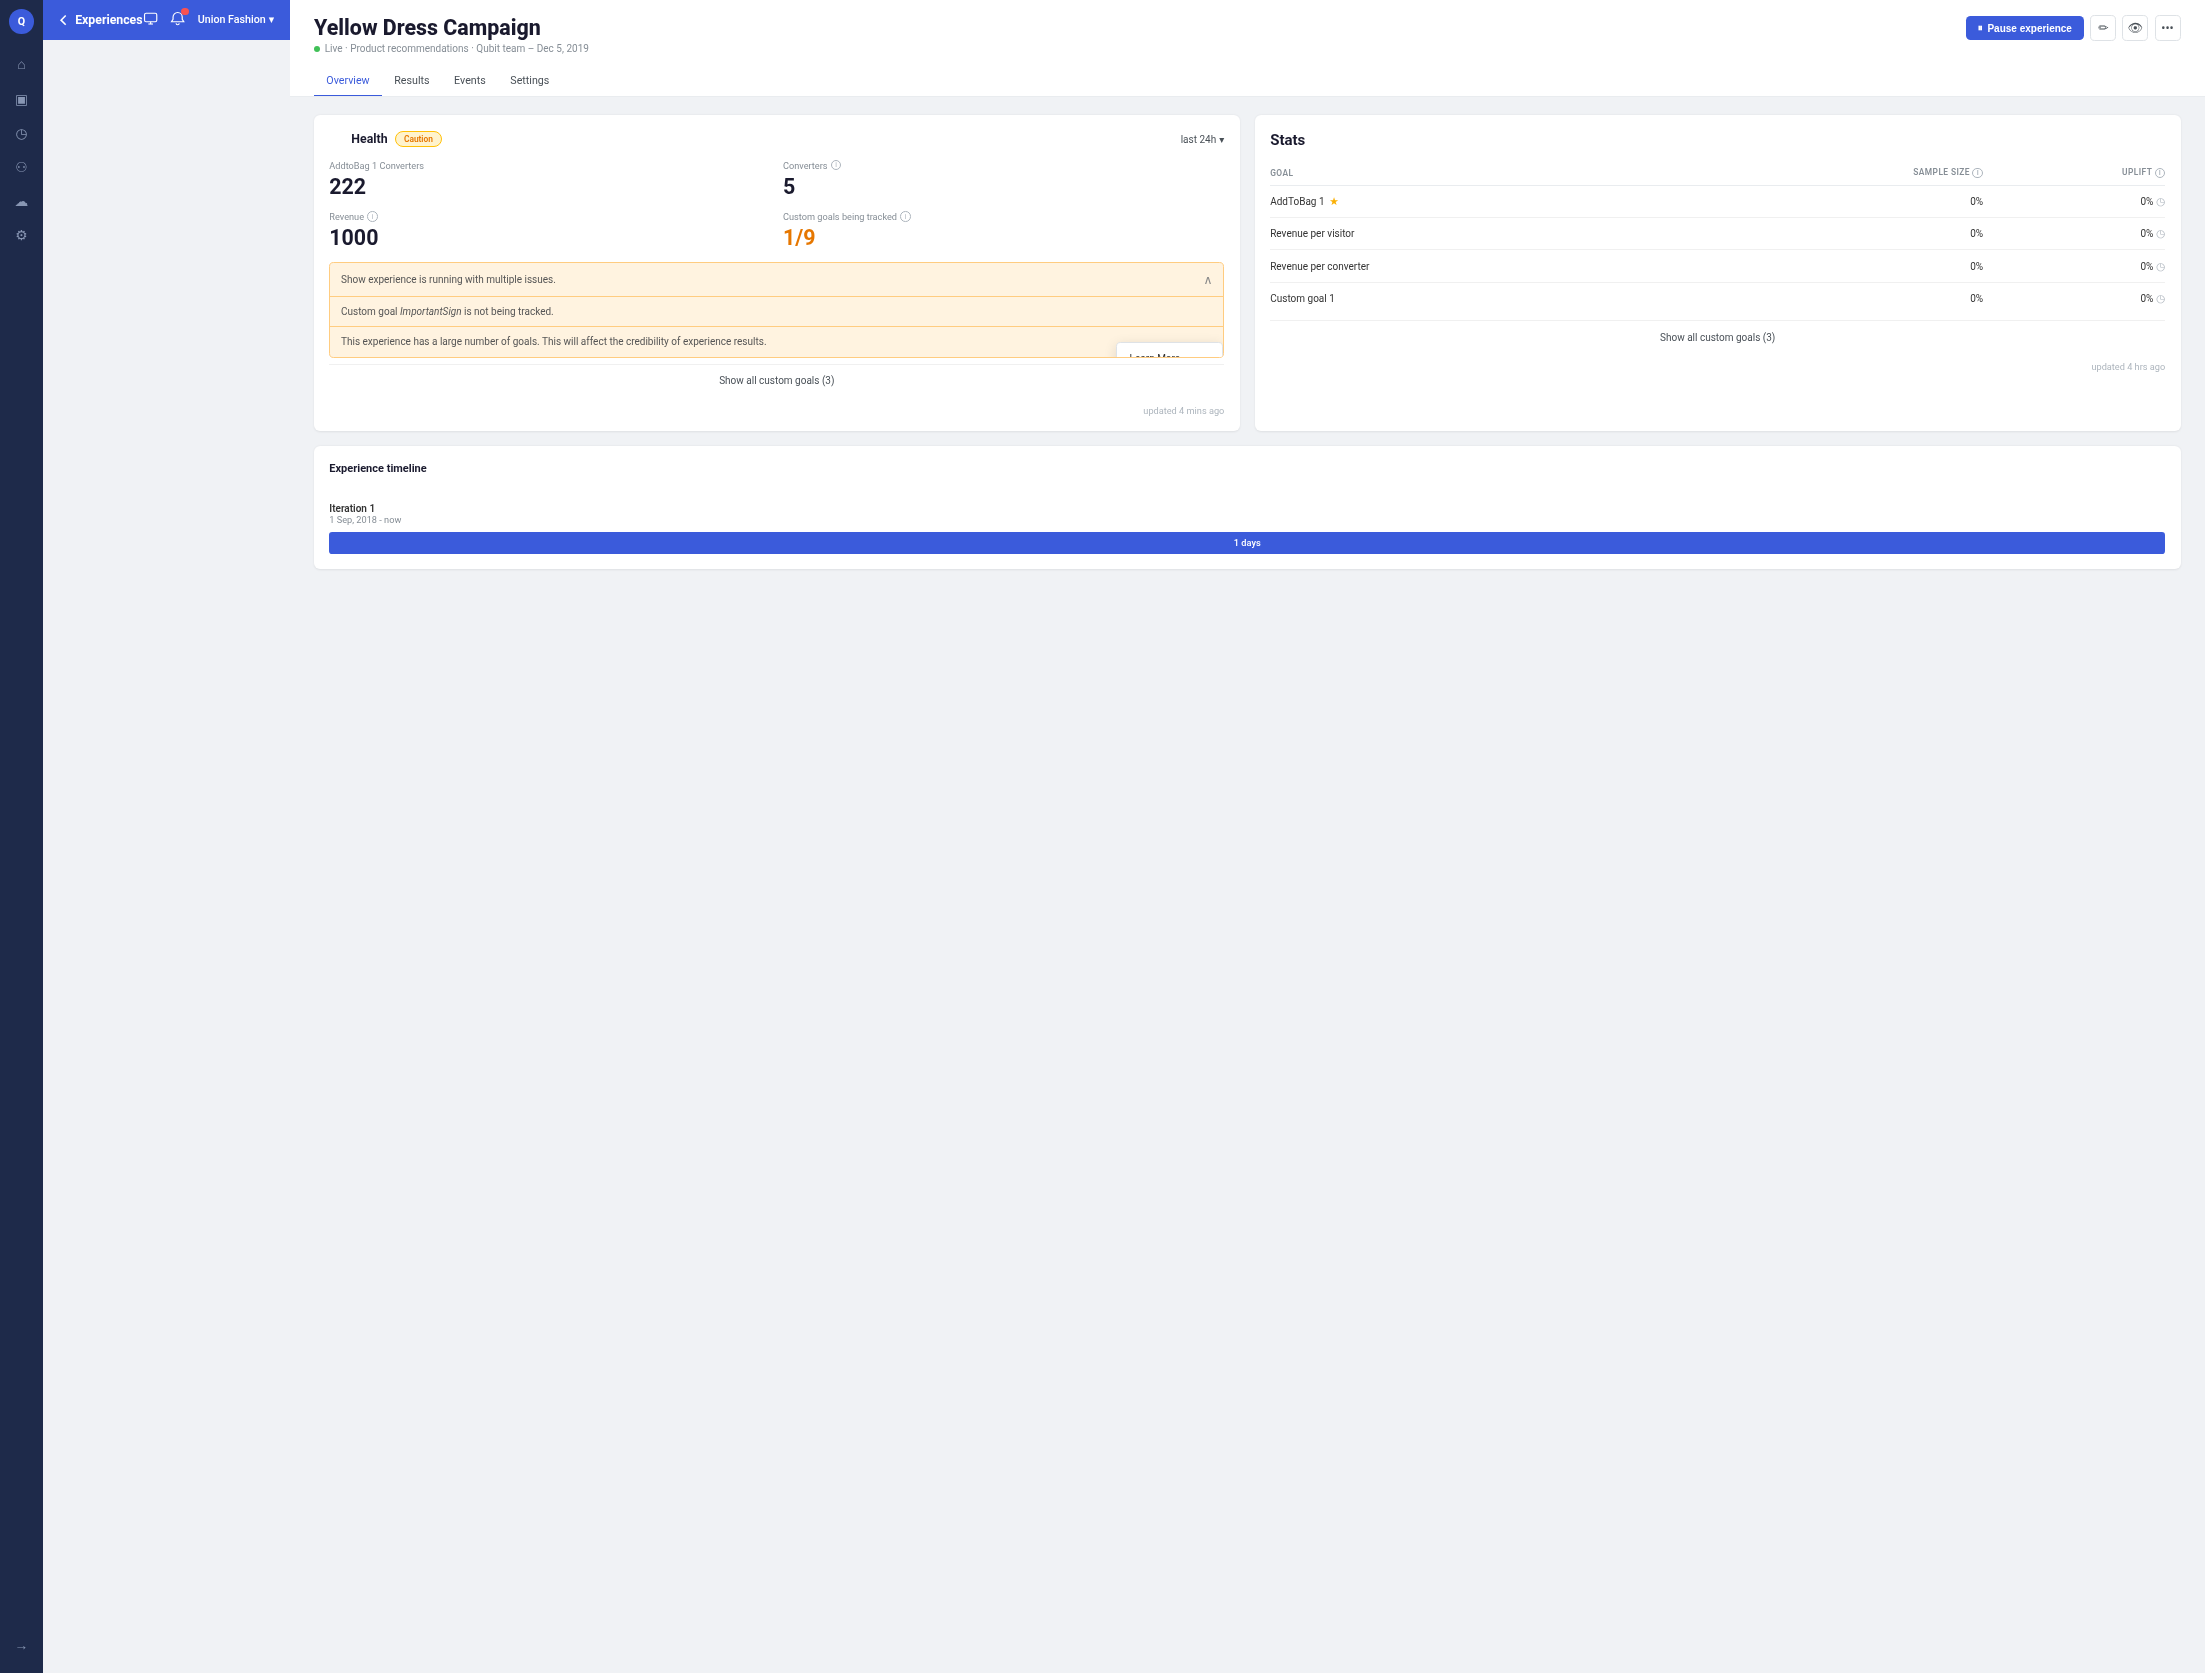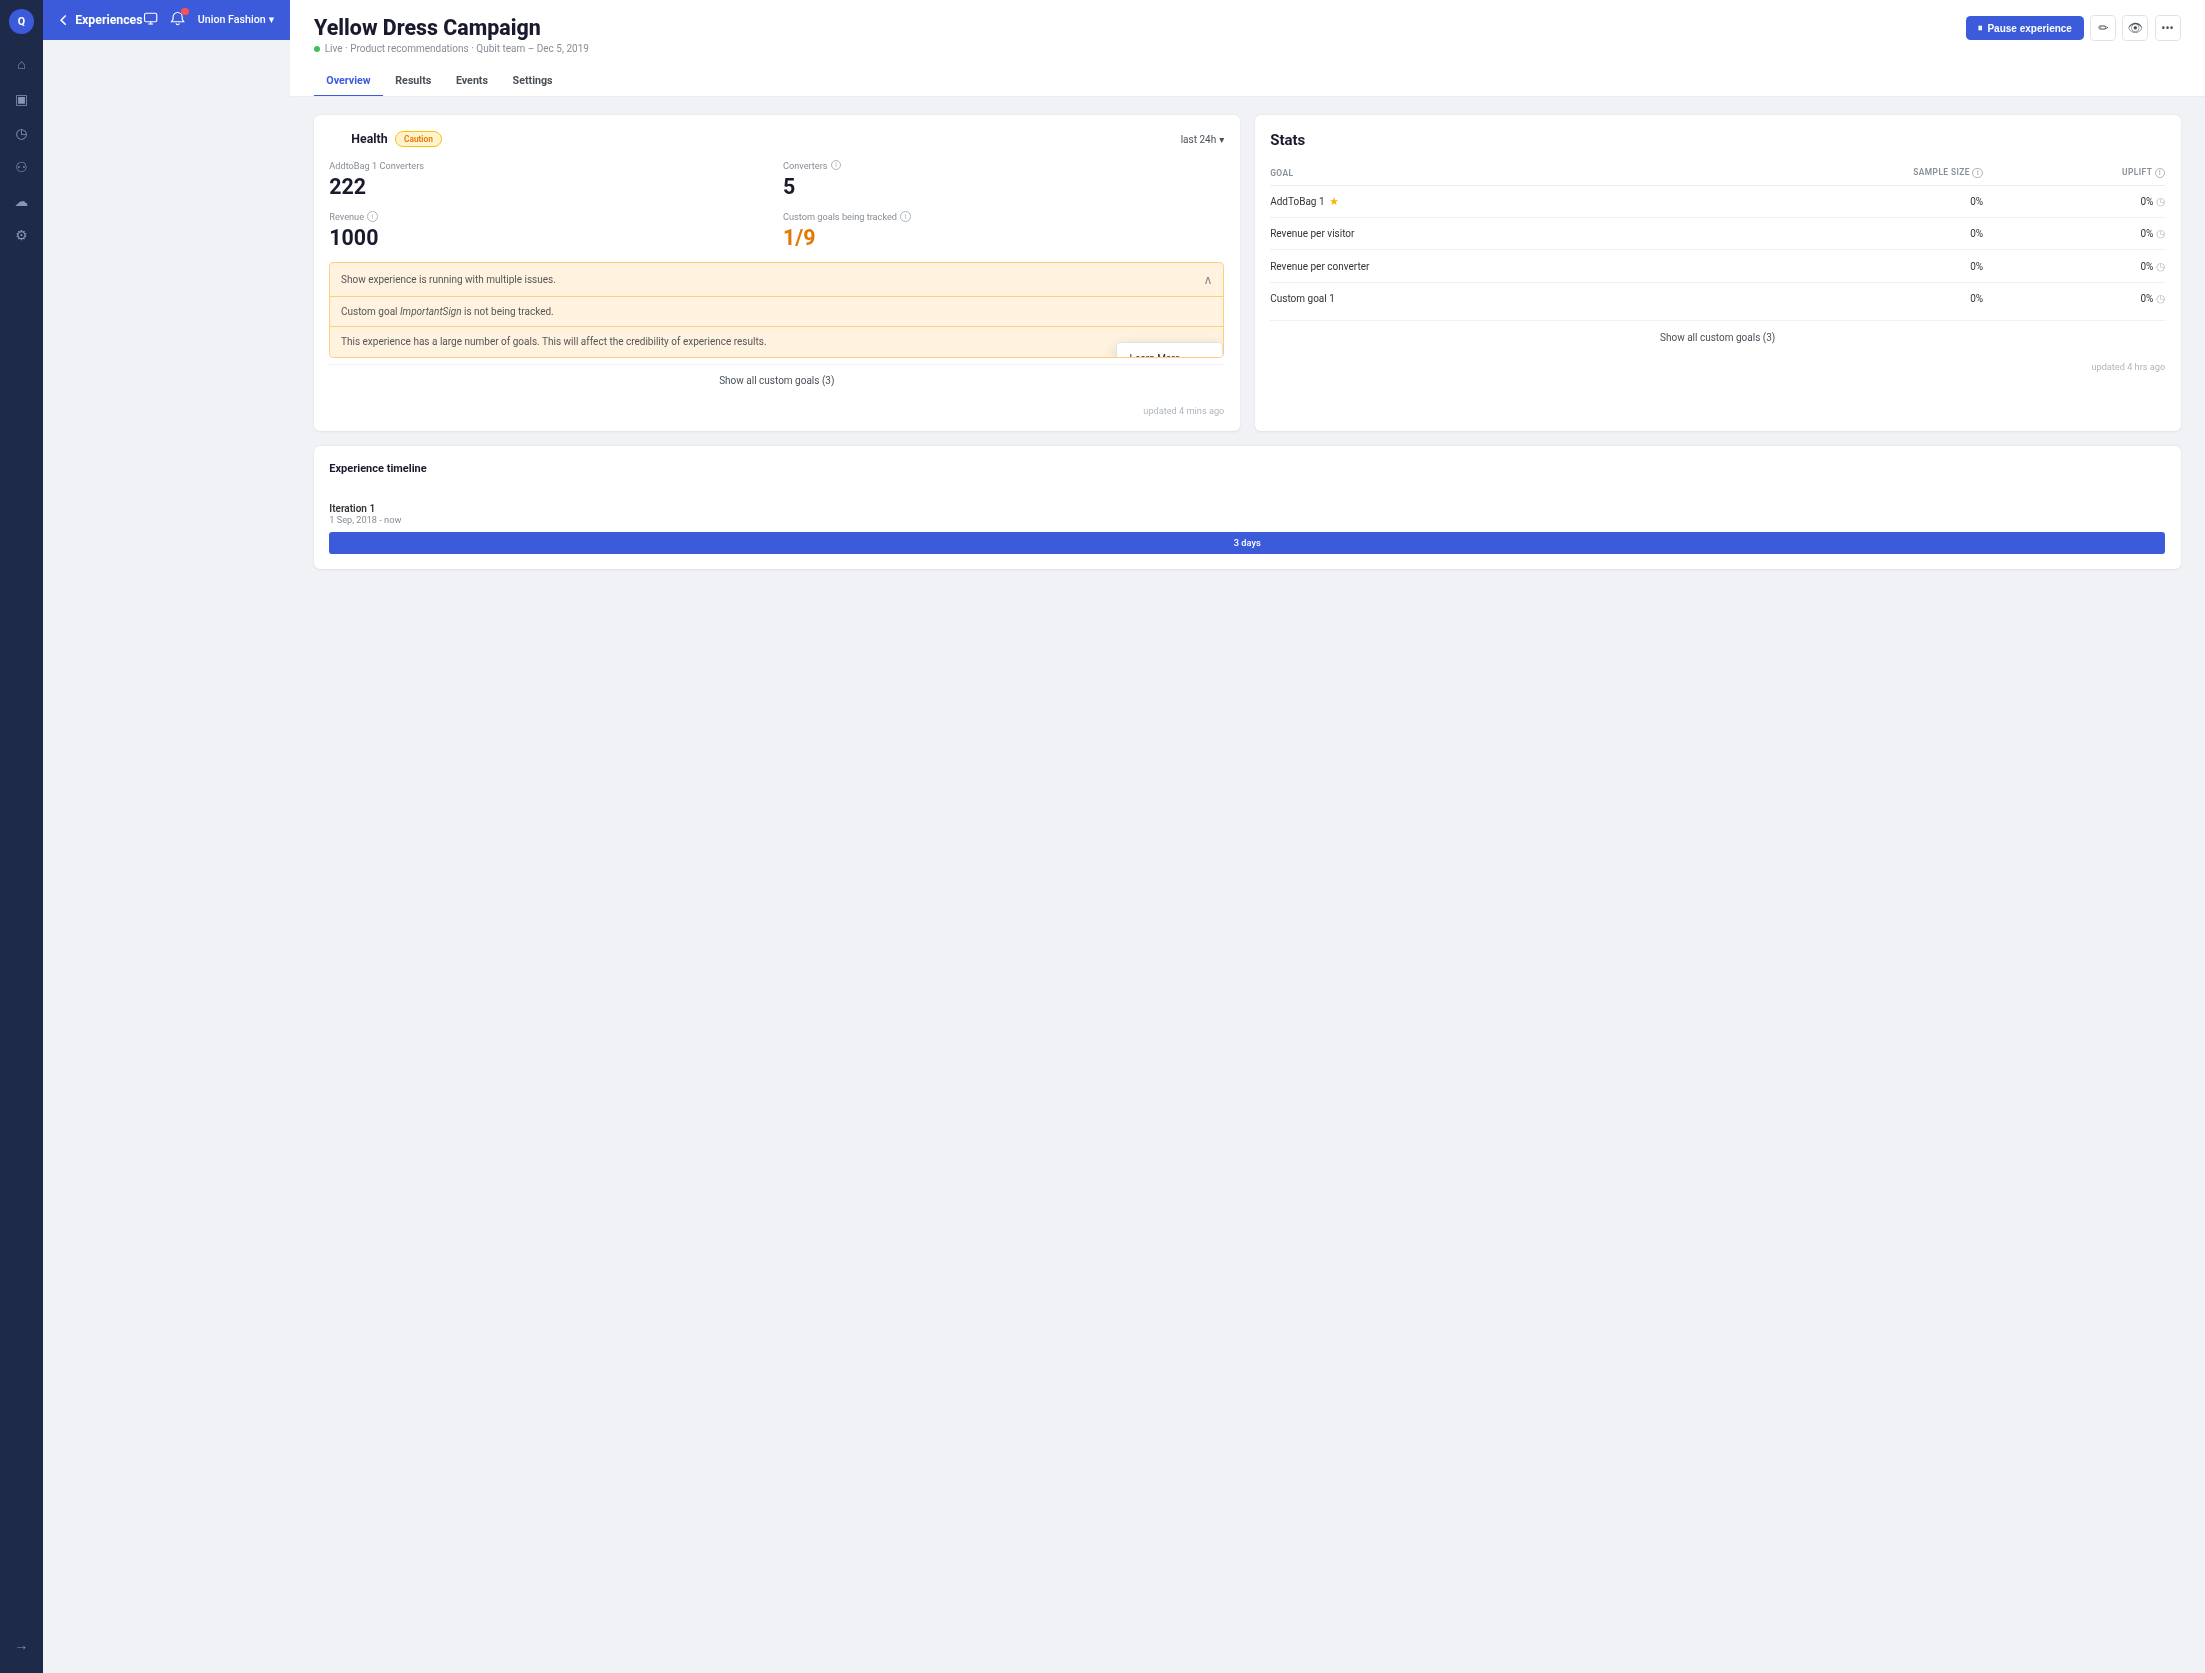--- a/index.html
+++ b/index.html
@@ -163,21 +163,21 @@
       display: flex;
       gap: 0;
       margin-top: 12.3px;
     }
     .tab {
       padding: 7.7px 12.3px;
       font-size: 10.7px;
       color: #495057;
       cursor: pointer;
       border-bottom: 1.5px solid transparent;
-      font-weight: 700;
+      font-weight: 400;
     }
     .tab.active {
       color: #3b5bdb;
       border-bottom-color: #3b5bdb;
     }
 
     
     .main-content {
       padding: 18.4px 24.5px;
       display: grid;
@@ -642,19 +642,19 @@
           </tbody>
         </table>
         <div class="show-goals-stats">Show all custom goals (3)</div>
         <div class="updated-text">updated 4 hrs ago</div>
       </div>
 
       <div class="timeline-card full-width">
         <div class="timeline-title">Experience timeline</div>
         <div class="iteration-label">Iteration 1</div>
         <div class="iteration-dates">1 Sep, 2018 - now</div>
-        <div class="timeline-bar-bg">3 days</div>
+        <div class="timeline-bar-bg">1 days</div>
       </div>
 
     </div>
   </div>
 </div>
 
 
 </body></html>

